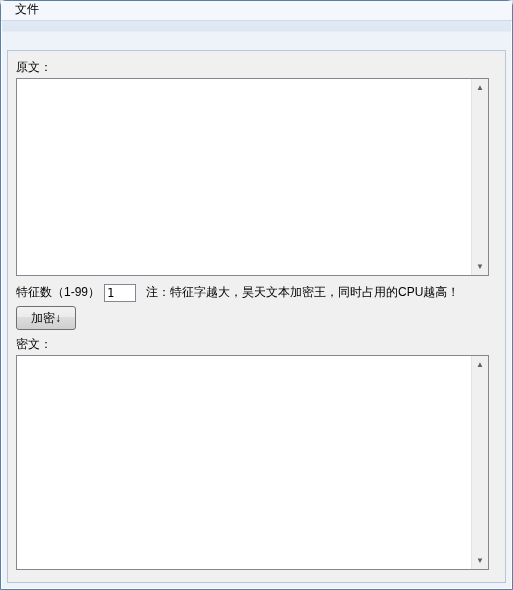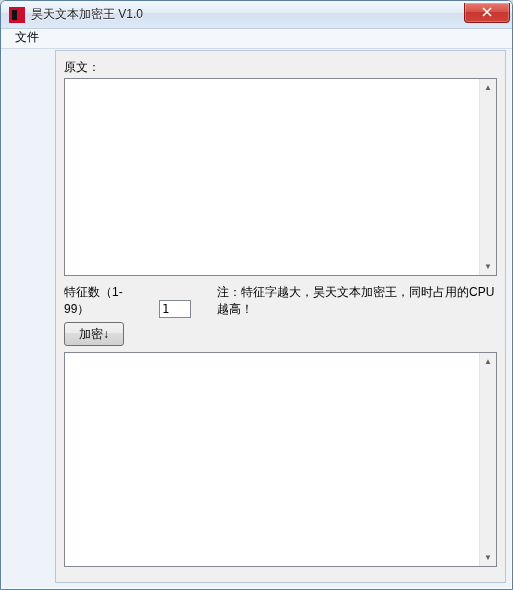--- a/index.html
+++ b/index.html
@@ -83,22 +83,21 @@
     cursor: default;
   }
   .client {
     position: absolute;
     top: 49px;
     left: 6px;
     right: 6px;
     bottom: 6px;
     background: #f0f0f0;
     border: 1px solid #b7c6d8;
-    padding: 6px 8px 8px 8px;
-    margin-left: 48px;
+    padding: 6px 16px 8px 8px;
   }
   .lbl {
     font-size: 12px;
     color: #000;
     margin: 2px 0 2px 0;
   }
   .textarea-wrap {
     border: 1px solid #828790;
     background: #fff;
     position: relative;
@@ -131,22 +130,22 @@
     justify-content: center;
     color: #606060;
     font-size: 8px;
     line-height: 1;
   }
   .strack { flex: 1; }
   .ta1-wrap { height: 198px; }
   .ta2-wrap { height: 215px; }
   .midrow {
     display: flex;
-    align-items: flex-end;
-    gap: 20px;
+    align-items: flex-start;
+    gap: 4px;
     margin: 8px 0 4px 0;
     font-size: 12px;
   }
   .feat-input {
     width: 32px;
     height: 18px;
     border: 1px solid #828790;
     font-size: 12px;
     padding: 0 2px;
     font-family: "SimSun", monospace;
@@ -167,29 +166,20 @@
     font-family: inherit;
     cursor: default;
     border-radius: 3px;
   }
 </style>
 </head>
 <body>
 
 <div class="window">
 
-  <div class="titlebar">
-    <span class="app-icon"></span>
-    <span class="title-text">昊天文本加密王 V1.0</span>
-    <div class="close-btn" title="Close">
-      <svg width="10" height="10" viewBox="0 0 10 10">
-        <path d="M1 1 L9 9 M9 1 L1 9" stroke="#fff" stroke-width="1.6" fill="none"></path>
-      </svg>
-    </div>
-  </div>
 
   <div class="menubar">
     <div class="menu-item">文件</div>
   </div>
 
   <div class="client">
 
     <div class="lbl">原文：</div>
     <div class="textarea-wrap ta1-wrap">
       <textarea class="ta" style=""></textarea>
@@ -203,20 +193,21 @@
     <div class="midrow">
       <span>特征数（1-99）</span>
       <input class="feat-input" type="text" value="1" style="">
       <span class="hint">注：特征字越大，昊天文本加密王，同时占用的CPU越高！</span>
     </div>
 
     <div class="btnrow">
       <button class="winbtn">加密↓</button>
     </div>
 
+    <div class="lbl">密文：</div>
     <div class="textarea-wrap ta2-wrap">
       <textarea class="ta" style=""></textarea>
       <div class="vscroll">
         <div class="sbtn">▲</div>
         <div class="strack"></div>
         <div class="sbtn">▼</div>
       </div>
     </div>
 
   </div>

